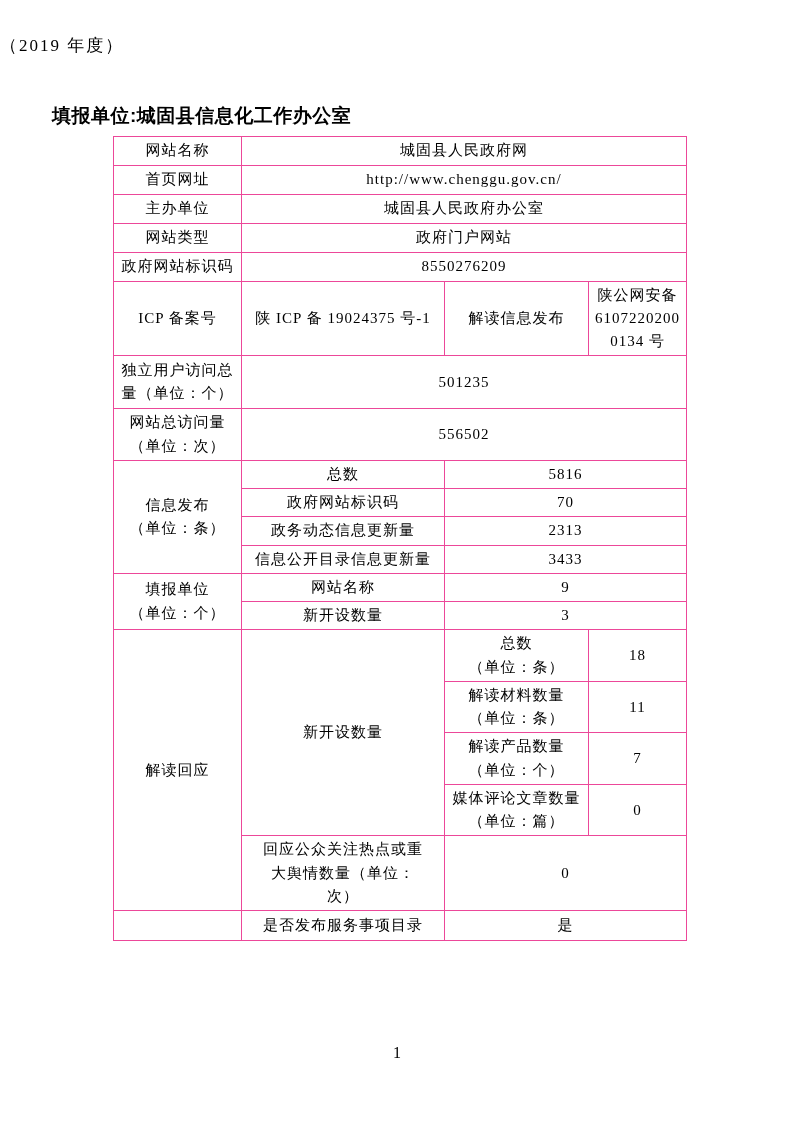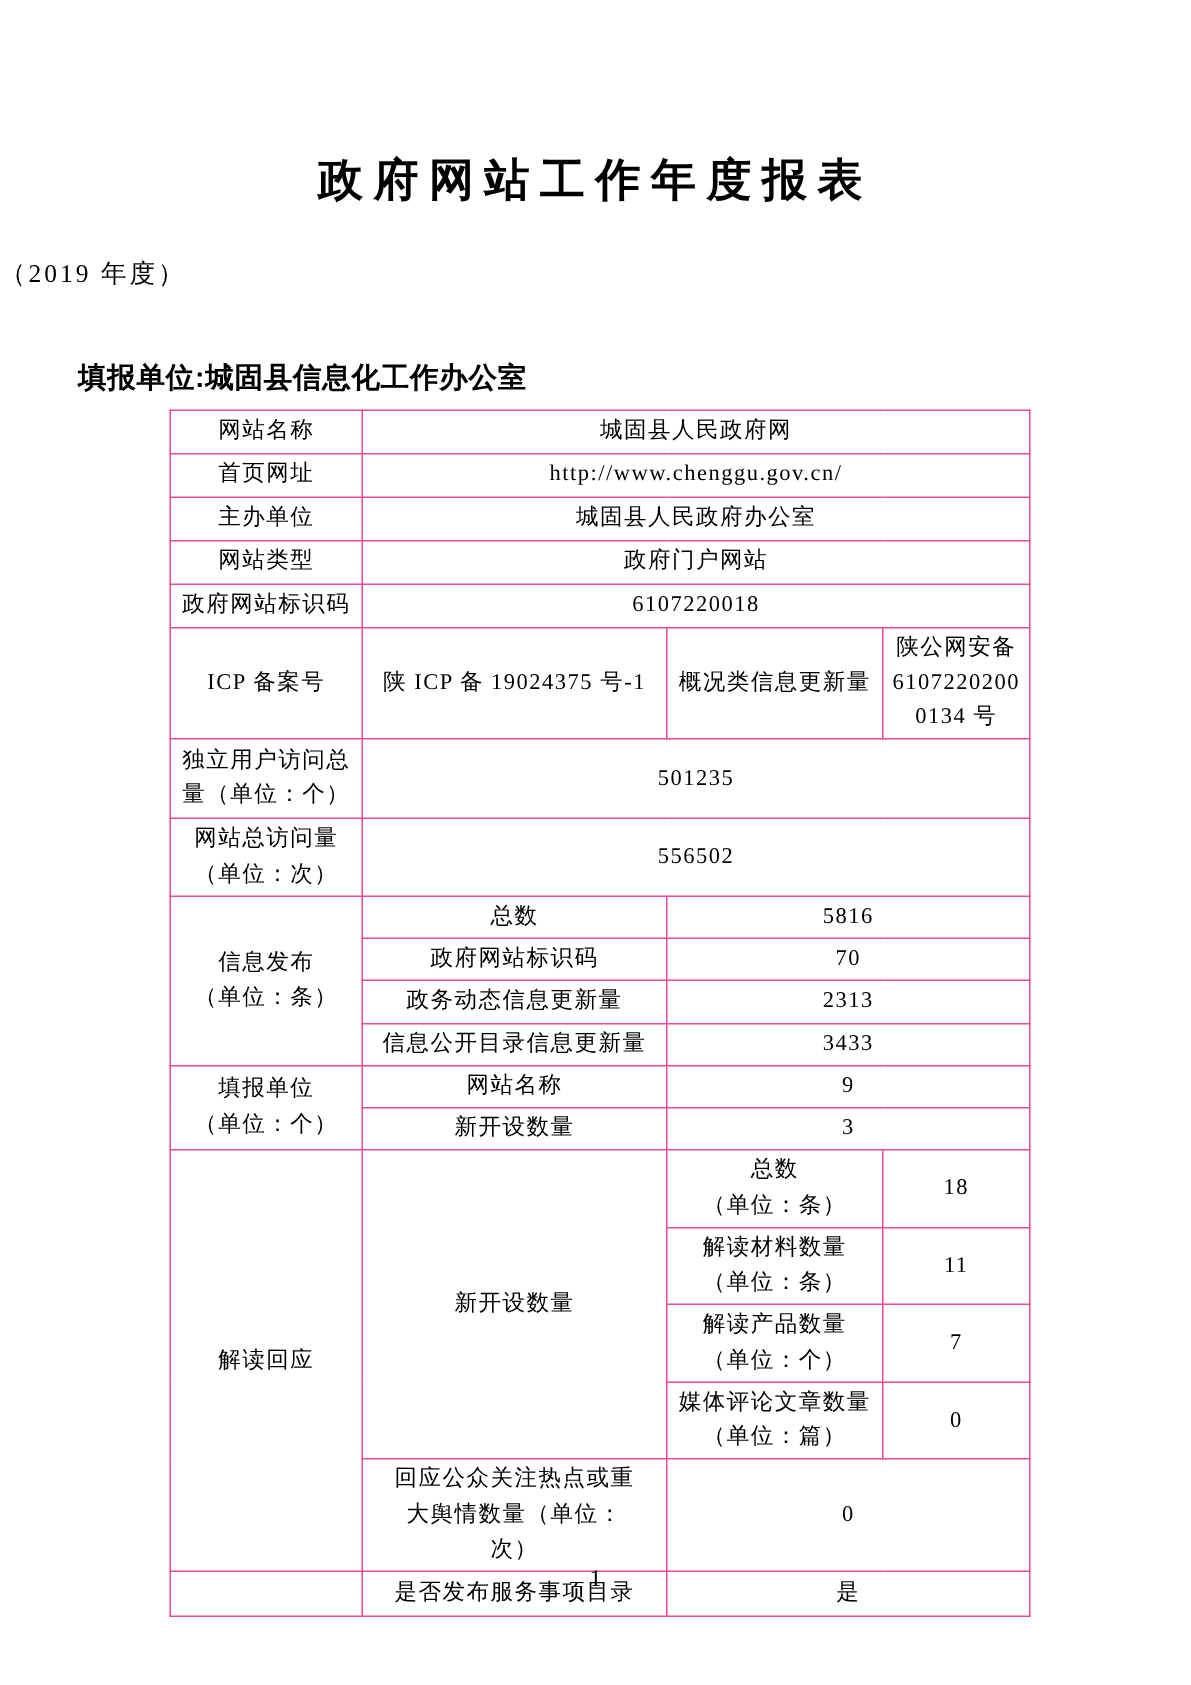--- a/index.html
+++ b/index.html
@@ -77,21 +77,20 @@
     width: 100%;
     text-align: center;
     font-size: 16px;
   }
 </style>
 </head>
 <body>
 
 <div class="page">
 
-  <div class="title">政府网站工作年度报表</div>
   <div class="subtitle">（2019 年度）</div>
   <div class="unit-line">填报单位:城固县信息化工作办公室</div>
 
   <table class="report">
     <colgroup>
       <col style="width:128px">
       <col style="width:203px">
       <col style="width:144px">
       <col style="width:98px">
     </colgroup>
@@ -112,27 +111,27 @@
       <td colspan="3">城固县人民政府办公室</td>
     </tr>
 
     <tr class="h29">
       <td>网站类型</td>
       <td colspan="3">政府门户网站</td>
     </tr>
 
     <tr class="h29">
       <td>政府网站标识码</td>
-      <td colspan="3">6107220018</td>
+      <td colspan="3">8550276209</td>
     </tr>
 
     <tr class="h62">
       <td>ICP 备案号</td>
       <td>陕 ICP 备 19024375 号-1</td>
-      <td>概况类信息更新量</td>
+      <td>解读信息发布</td>
       <td class="tight">陕公网安备 61072202000134 号</td>
     </tr>
 
     <tr class="h53">
       <td>独立用户访问总量（单位：个）</td>
       <td colspan="3">501235</td>
     </tr>
 
     <tr class="h48">
       <td>网站总访问量（单位：次）</td>

